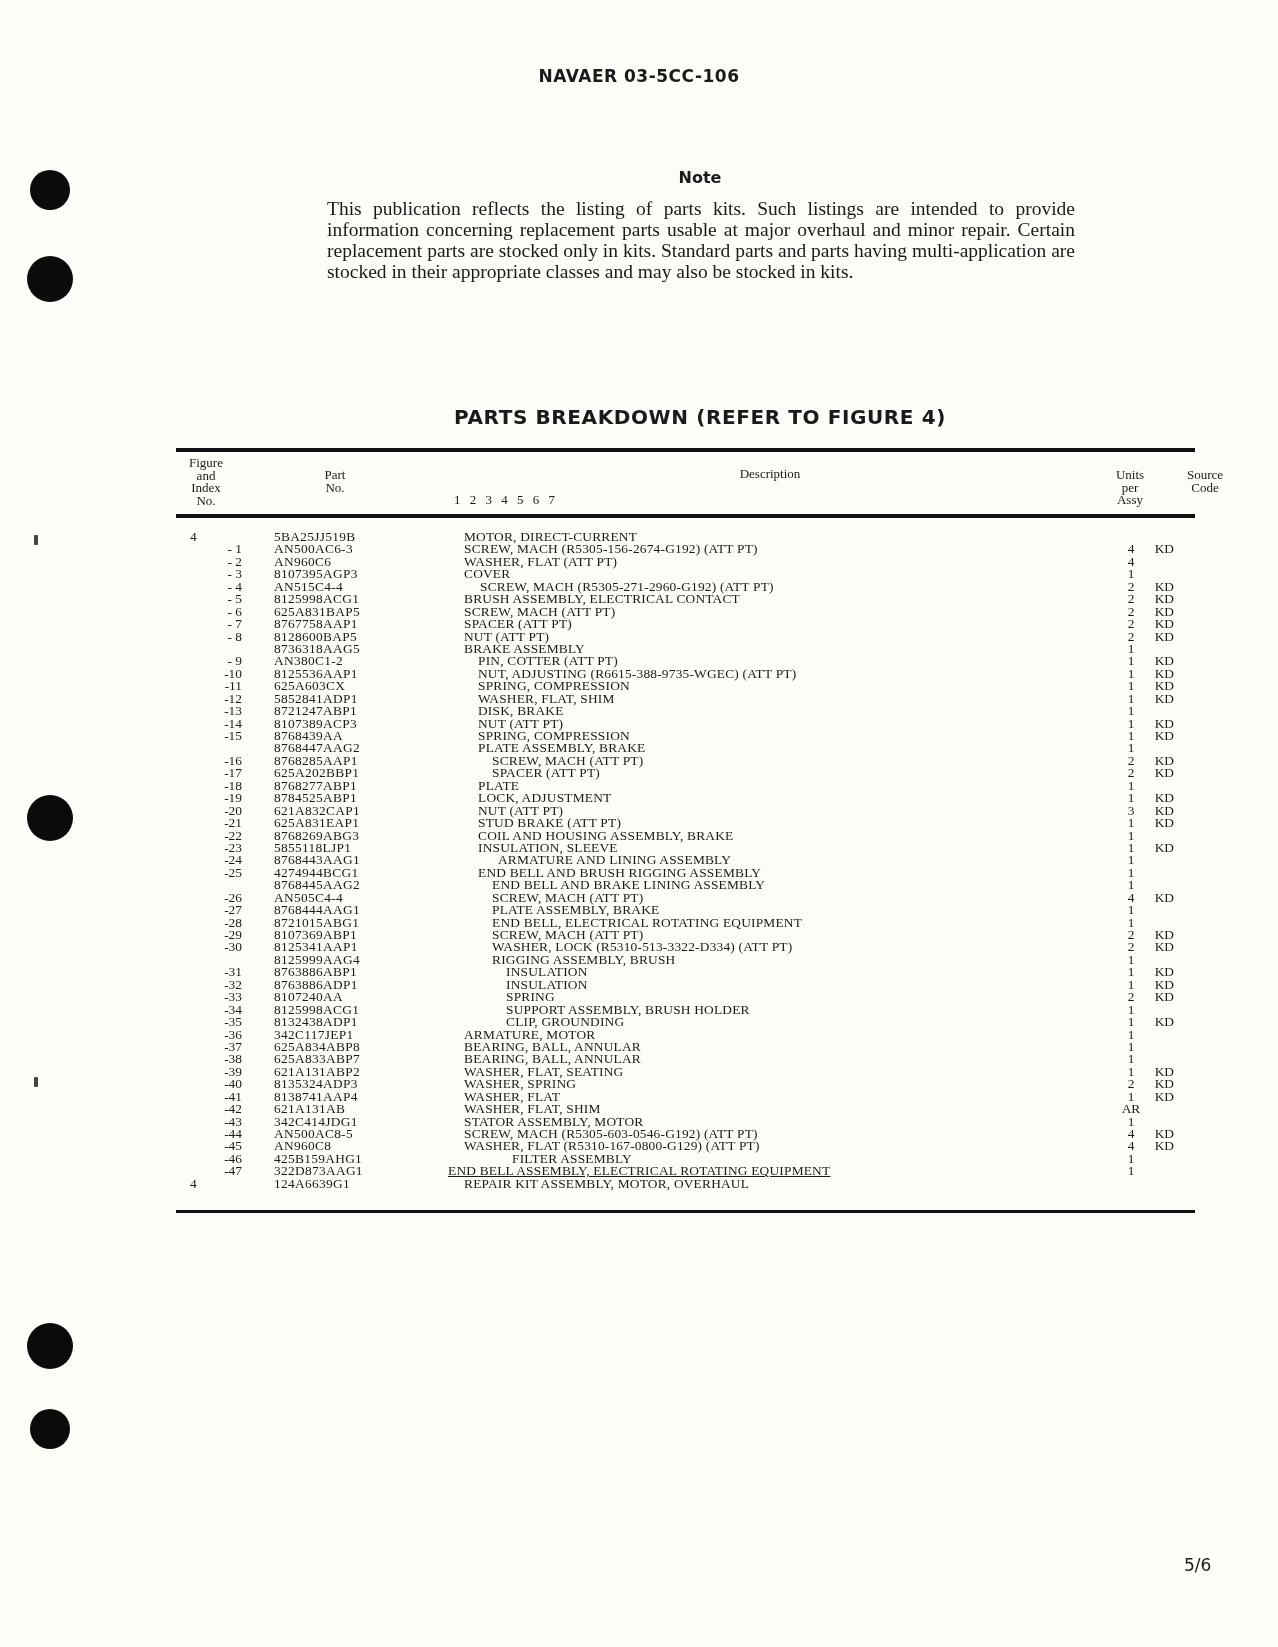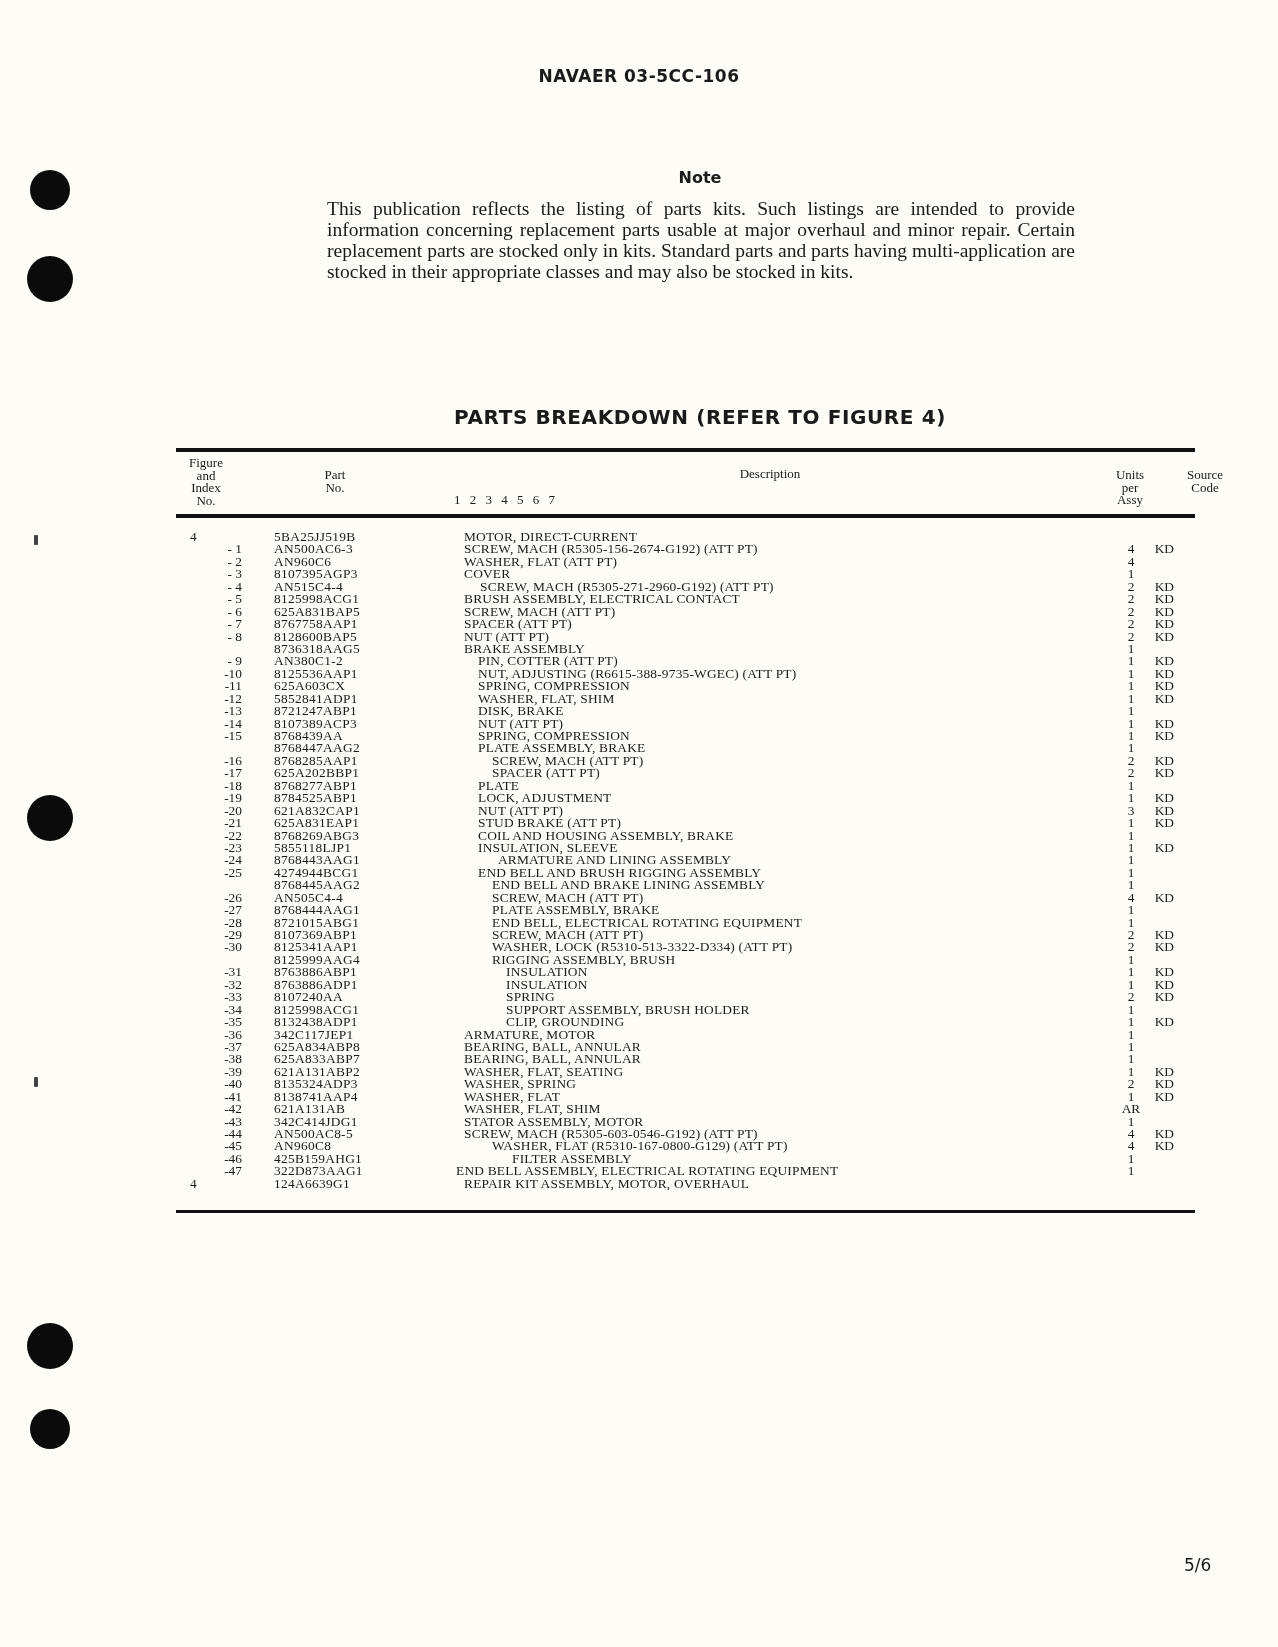--- a/index.html
+++ b/index.html
@@ -440,35 +440,35 @@
     <div class="row">
       <span class="c-fig">-44</span>
       <span class="c-part">AN500AC8-5</span>
       <span class="c-desc" style="left: 288px;">SCREW, MACH (R5305-603-0546-G192) (ATT PT)</span>
       <span class="c-units">4</span>
       <span class="c-src">KD</span>
     </div>
     <div class="row">
       <span class="c-fig">-45</span>
       <span class="c-part">AN960C8</span>
-      <span class="c-desc" style="left: 288px; margin-left: 28px;">WASHER, FLAT (R5310-167-0800-G129) (ATT PT)</span>
+      <span class="c-desc" style="left: 288px;">WASHER, FLAT (R5310-167-0800-G129) (ATT PT)</span>
       <span class="c-units">4</span>
       <span class="c-src">KD</span>
     </div>
     <div class="row">
       <span class="c-fig">-46</span>
       <span class="c-part">425B159AHG1</span>
       <span class="c-desc" style="left: 288px; margin-left: 48px;">FILTER ASSEMBLY</span>
       <span class="c-units">1</span>
       <span class="c-src"></span>
     </div>
     <div class="row">
       <span class="c-fig">-47</span>
       <span class="c-part">322D873AAG1</span>
-      <span class="c-desc" style="left: 280px;">END BELL ASSEMBLY, ELECTRICAL ROTATING EQUIPMENT</span>
+      <span class="c-desc" style="left: 272px; text-decoration: underline;">END BELL ASSEMBLY, ELECTRICAL ROTATING EQUIPMENT</span>
       <span class="c-units">1</span>
       <span class="c-src"></span>
     </div>
     <div class="row">
       <span class="c-fig top">4</span>
       <span class="c-part">124A6639G1</span>
       <span class="c-desc" style="left: 288px;">REPAIR KIT ASSEMBLY, MOTOR, OVERHAUL</span>
       <span class="c-units"></span>
       <span class="c-src"></span>
     </div>

